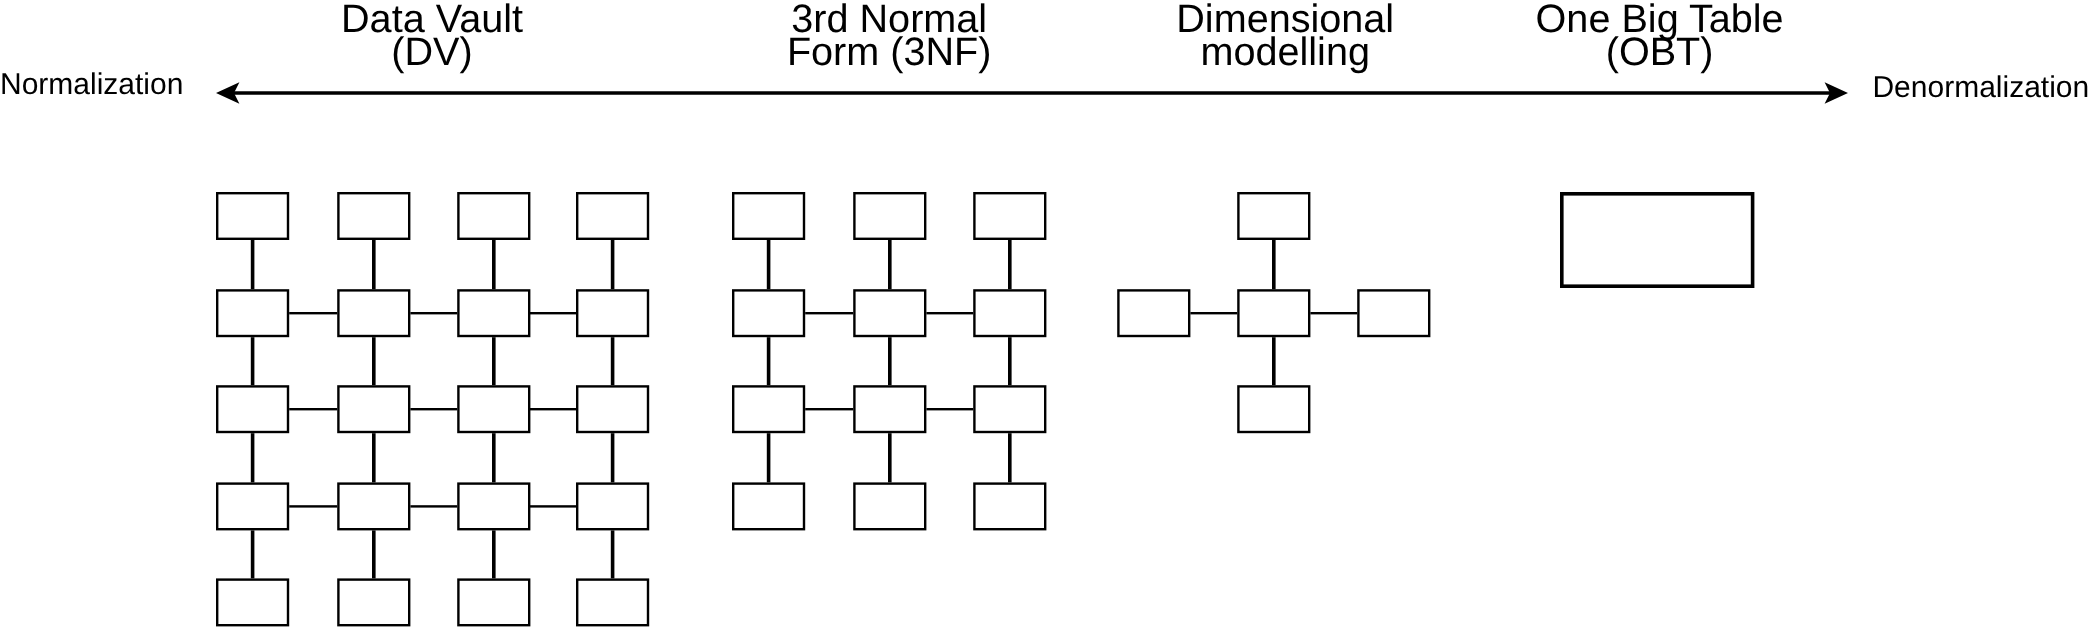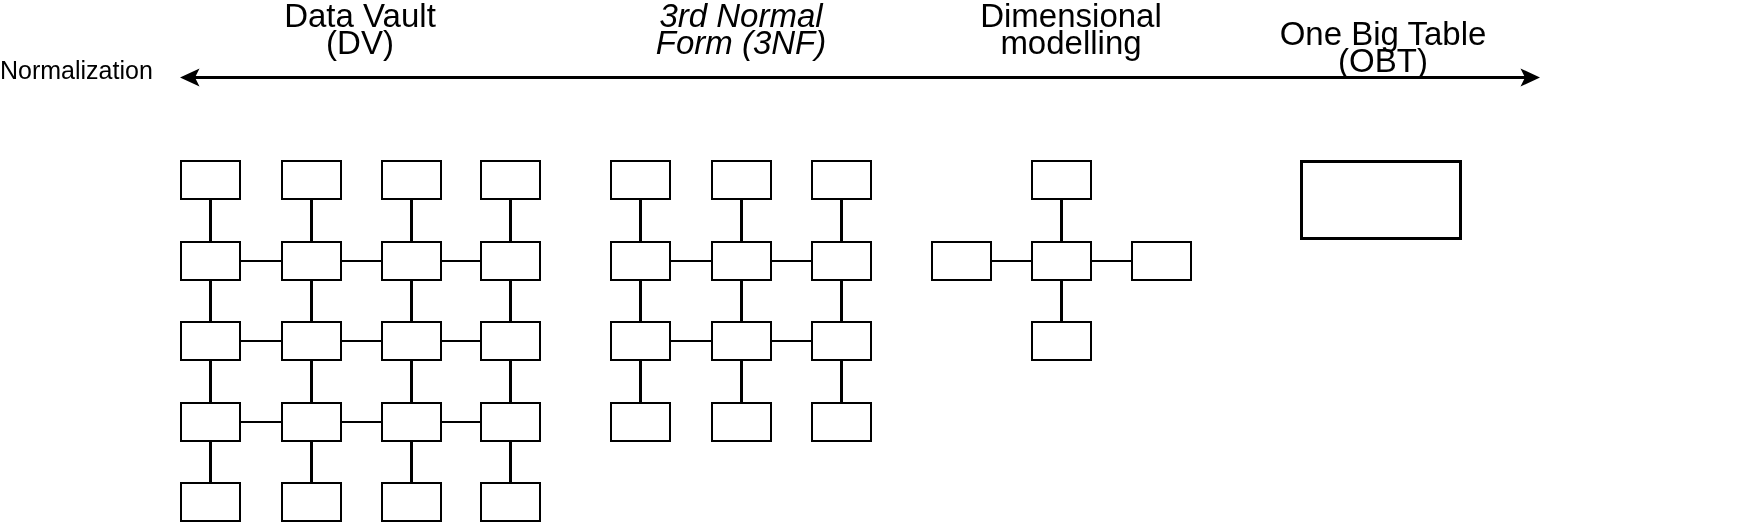--- a/index.html
+++ b/index.html
@@ -22,20 +22,21 @@
   }
   .conn { position:absolute; background:#000000; }
   .arrow-layer { position:absolute; left:0; top:0; }
 </style>
 </head>
 <body>
 
 <div class="canvas">
   <div class="axis-label" style="left:0; top:57px;">Normalization</div>
 
+  <div class="axis-label" style="right:1px; top:60px;">Denormalization</div>
 
   <svg class="arrow-layer" id="arrow-svg" width="1742" height="110">
       <line x1="194.5" x2="1525.5" y1="77.5" y2="77.5" stroke="#000000" stroke-width="2.8"></line>
       <polygon points="180,77.5 199.5,68.5 195,77.5 199.5,86.5" fill="#000000"></polygon>
       <polygon points="1540,77.5 1520.5,68.5 1525,77.5 1520.5,86.5" fill="#000000"></polygon>
     </svg>
 
   <div id="diagram-layer">
       <div class="group-label" style="left: 180px; top: 2px;">Data Vault
 (DV)</div>
@@ -77,21 +78,21 @@
       <div class="conn" style="left: 509.25px; top: 442px; width: 2.5px; height: 40px;"></div>
       <div class="conn" style="left: 241px; top: 259.75px; width: 40px; height: 2.5px;"></div>
       <div class="conn" style="left: 342px; top: 259.75px; width: 39px; height: 2.5px;"></div>
       <div class="conn" style="left: 441px; top: 259.75px; width: 39px; height: 2.5px;"></div>
       <div class="conn" style="left: 241px; top: 339.75px; width: 40px; height: 2.5px;"></div>
       <div class="conn" style="left: 342px; top: 339.75px; width: 39px; height: 2.5px;"></div>
       <div class="conn" style="left: 441px; top: 339.75px; width: 39px; height: 2.5px;"></div>
       <div class="conn" style="left: 241px; top: 420.75px; width: 40px; height: 2.5px;"></div>
       <div class="conn" style="left: 342px; top: 420.75px; width: 39px; height: 2.5px;"></div>
       <div class="conn" style="left: 441px; top: 420.75px; width: 39px; height: 2.5px;"></div>
-      <div class="group-label" style="left: 561px; top: 2px; font-style: italic;">3rd Normal
+      <div class="group-label" style="left: 561px; top: 2px;">3rd Normal
 Form (3NF)</div>
       <div class="box" style="left: 610px; top: 160px; width: 61px; height: 40px; border-width: 2.5px;"></div>
       <div class="box" style="left: 711px; top: 160px; width: 61px; height: 40px; border-width: 2.5px;"></div>
       <div class="box" style="left: 811px; top: 160px; width: 61px; height: 40px; border-width: 2.5px;"></div>
       <div class="box" style="left: 610px; top: 241px; width: 61px; height: 40px; border-width: 2.5px;"></div>
       <div class="box" style="left: 711px; top: 241px; width: 61px; height: 40px; border-width: 2.5px;"></div>
       <div class="box" style="left: 811px; top: 241px; width: 61px; height: 40px; border-width: 2.5px;"></div>
       <div class="box" style="left: 610px; top: 321px; width: 61px; height: 40px; border-width: 2.5px;"></div>
       <div class="box" style="left: 711px; top: 321px; width: 61px; height: 40px; border-width: 2.5px;"></div>
       <div class="box" style="left: 811px; top: 321px; width: 61px; height: 40px; border-width: 2.5px;"></div>
@@ -115,17 +116,17 @@
 modelling</div>
       <div class="box" style="left: 1031px; top: 160px; width: 61px; height: 40px; border-width: 2.5px;"></div>
       <div class="box" style="left: 931px; top: 241px; width: 61px; height: 40px; border-width: 2.5px;"></div>
       <div class="box" style="left: 1031px; top: 241px; width: 61px; height: 40px; border-width: 2.5px;"></div>
       <div class="box" style="left: 1131px; top: 241px; width: 61px; height: 40px; border-width: 2.5px;"></div>
       <div class="box" style="left: 1031px; top: 321px; width: 61px; height: 40px; border-width: 2.5px;"></div>
       <div class="conn" style="left: 1060.25px; top: 200px; width: 2.5px; height: 41px;"></div>
       <div class="conn" style="left: 1060.25px; top: 281px; width: 2.5px; height: 40px;"></div>
       <div class="conn" style="left: 992px; top: 259.75px; width: 39px; height: 2.5px;"></div>
       <div class="conn" style="left: 1092px; top: 259.75px; width: 39px; height: 2.5px;"></div>
-      <div class="group-label" style="left: 1203px; top: 20px;">One Big Table
+      <div class="group-label" style="left: 1203px; top: 2px;">One Big Table
 (OBT)</div>
       <div class="box" style="left: 1300px; top: 160px; width: 162px; height: 80px; border-width: 3px;"></div>
     </div>
 </div>
 
 </body></html>

